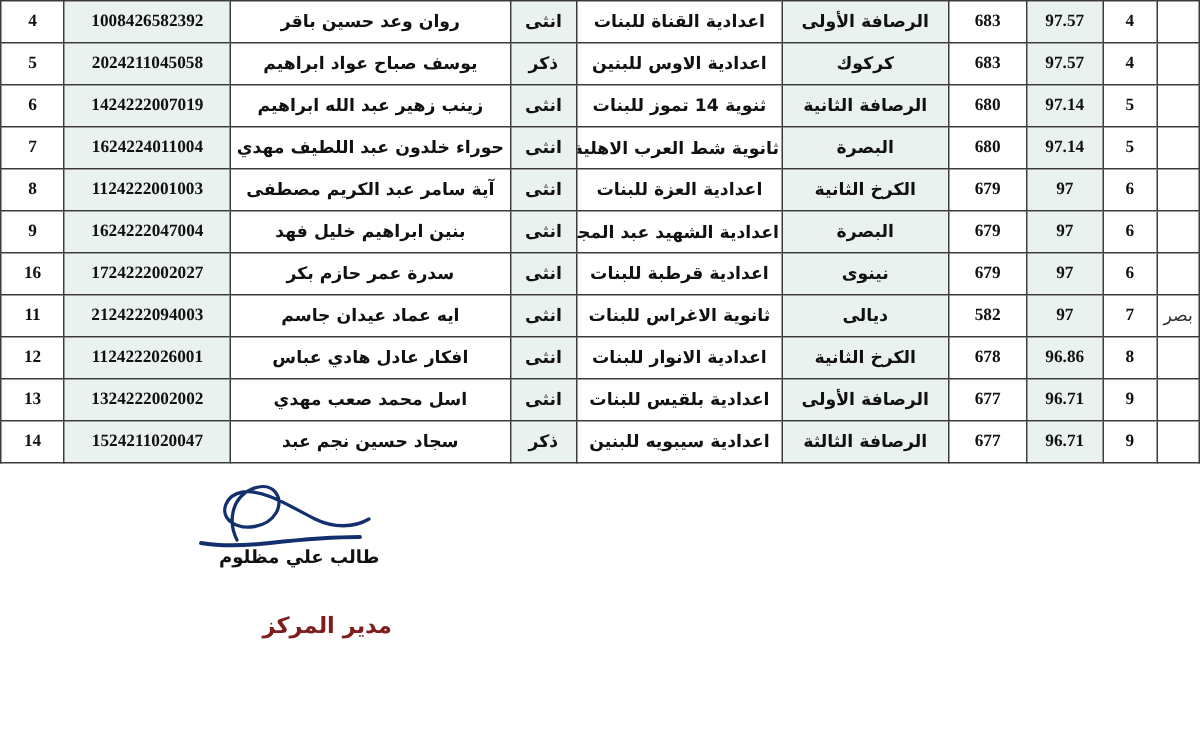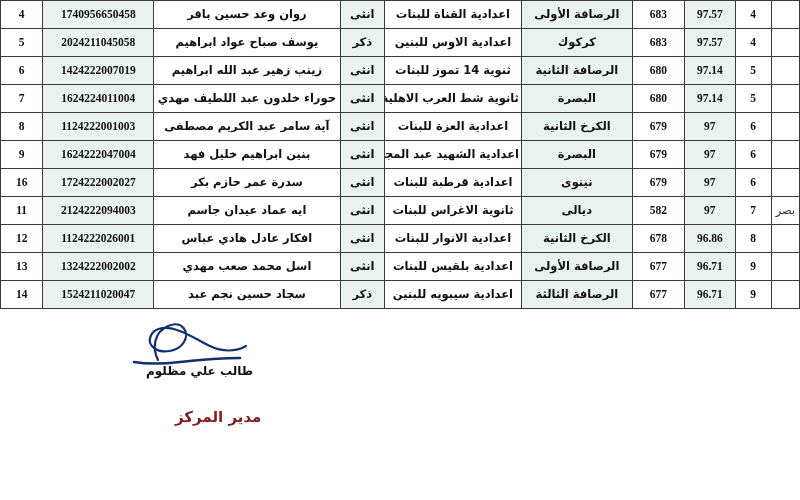--- a/index.html
+++ b/index.html
@@ -127,21 +127,21 @@
 
     <tr>
       <td class="c-note small-note"></td>
       <td class="c-rank num">4</td>
       <td class="c-rate num">97.57</td>
       <td class="c-grade num">683</td>
       <td class="c-dir arabic">الرصافة الأولى</td>
       <td class="c-school arabic">اعدادية القناة للبنات</td>
       <td class="c-gender arabic">انثى</td>
       <td class="c-name arabic">روان وعد حسين باقر</td>
-      <td class="c-id num">1740956650458</td>
+      <td class="c-id num">1008426582392</td>
       <td class="c-seq seq">4</td>
     </tr>
 
     <tr>
       <td class="c-note small-note"></td>
       <td class="c-rank num">4</td>
       <td class="c-rate num">97.57</td>
       <td class="c-grade num">683</td>
       <td class="c-dir arabic">كركوك</td>
       <td class="c-school arabic">اعدادية الاوس للبنين</td>

